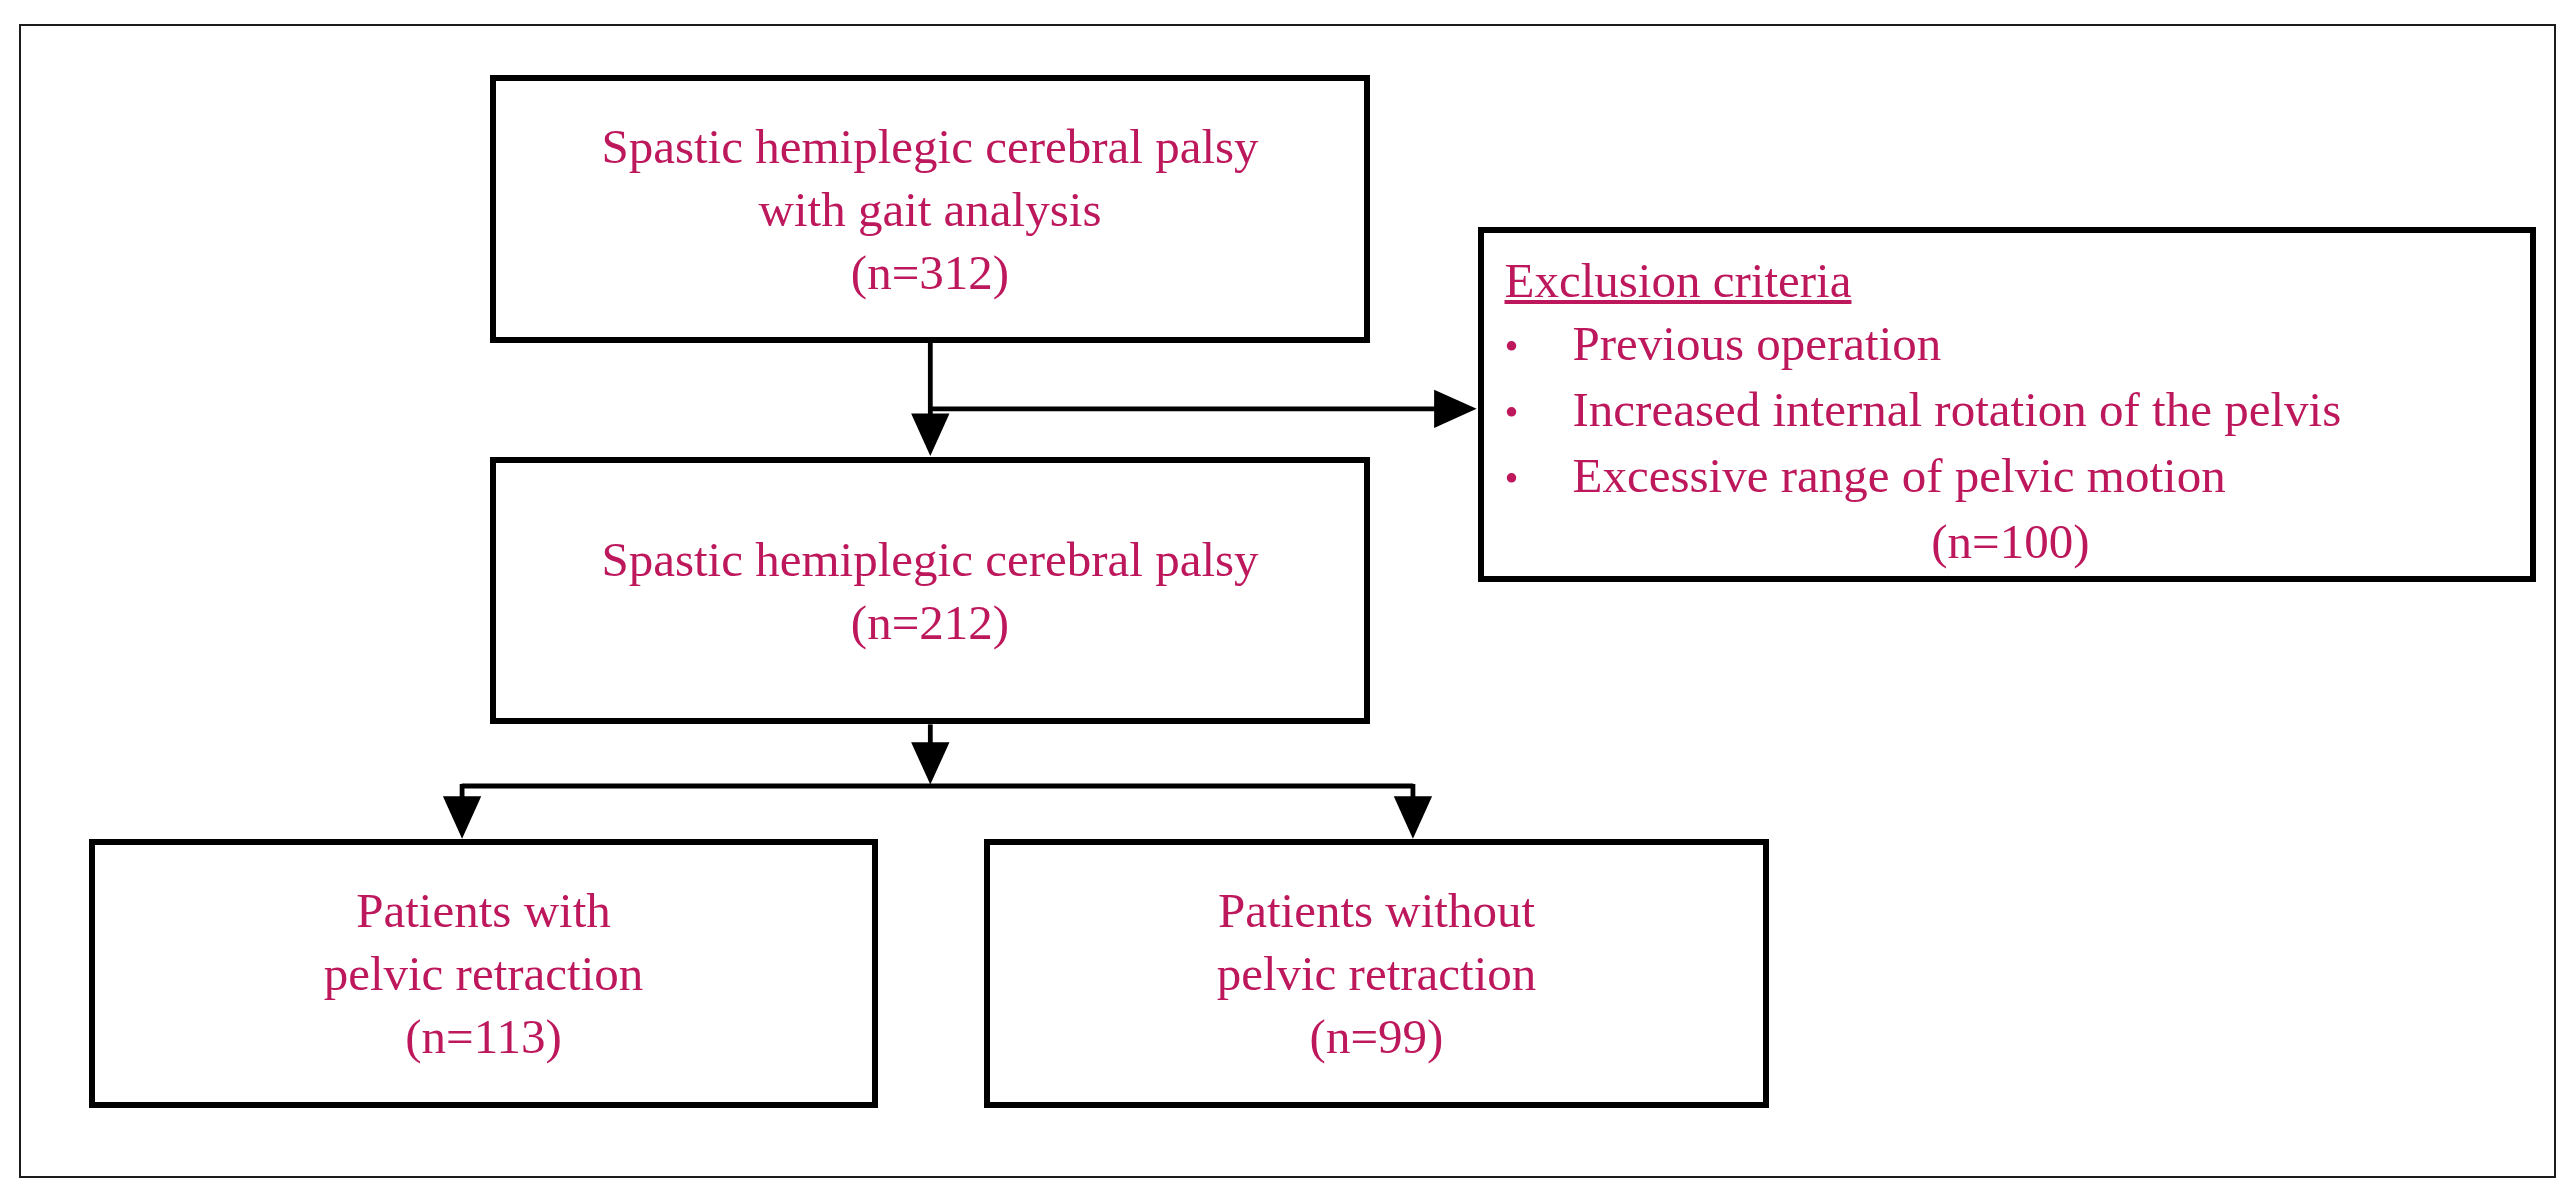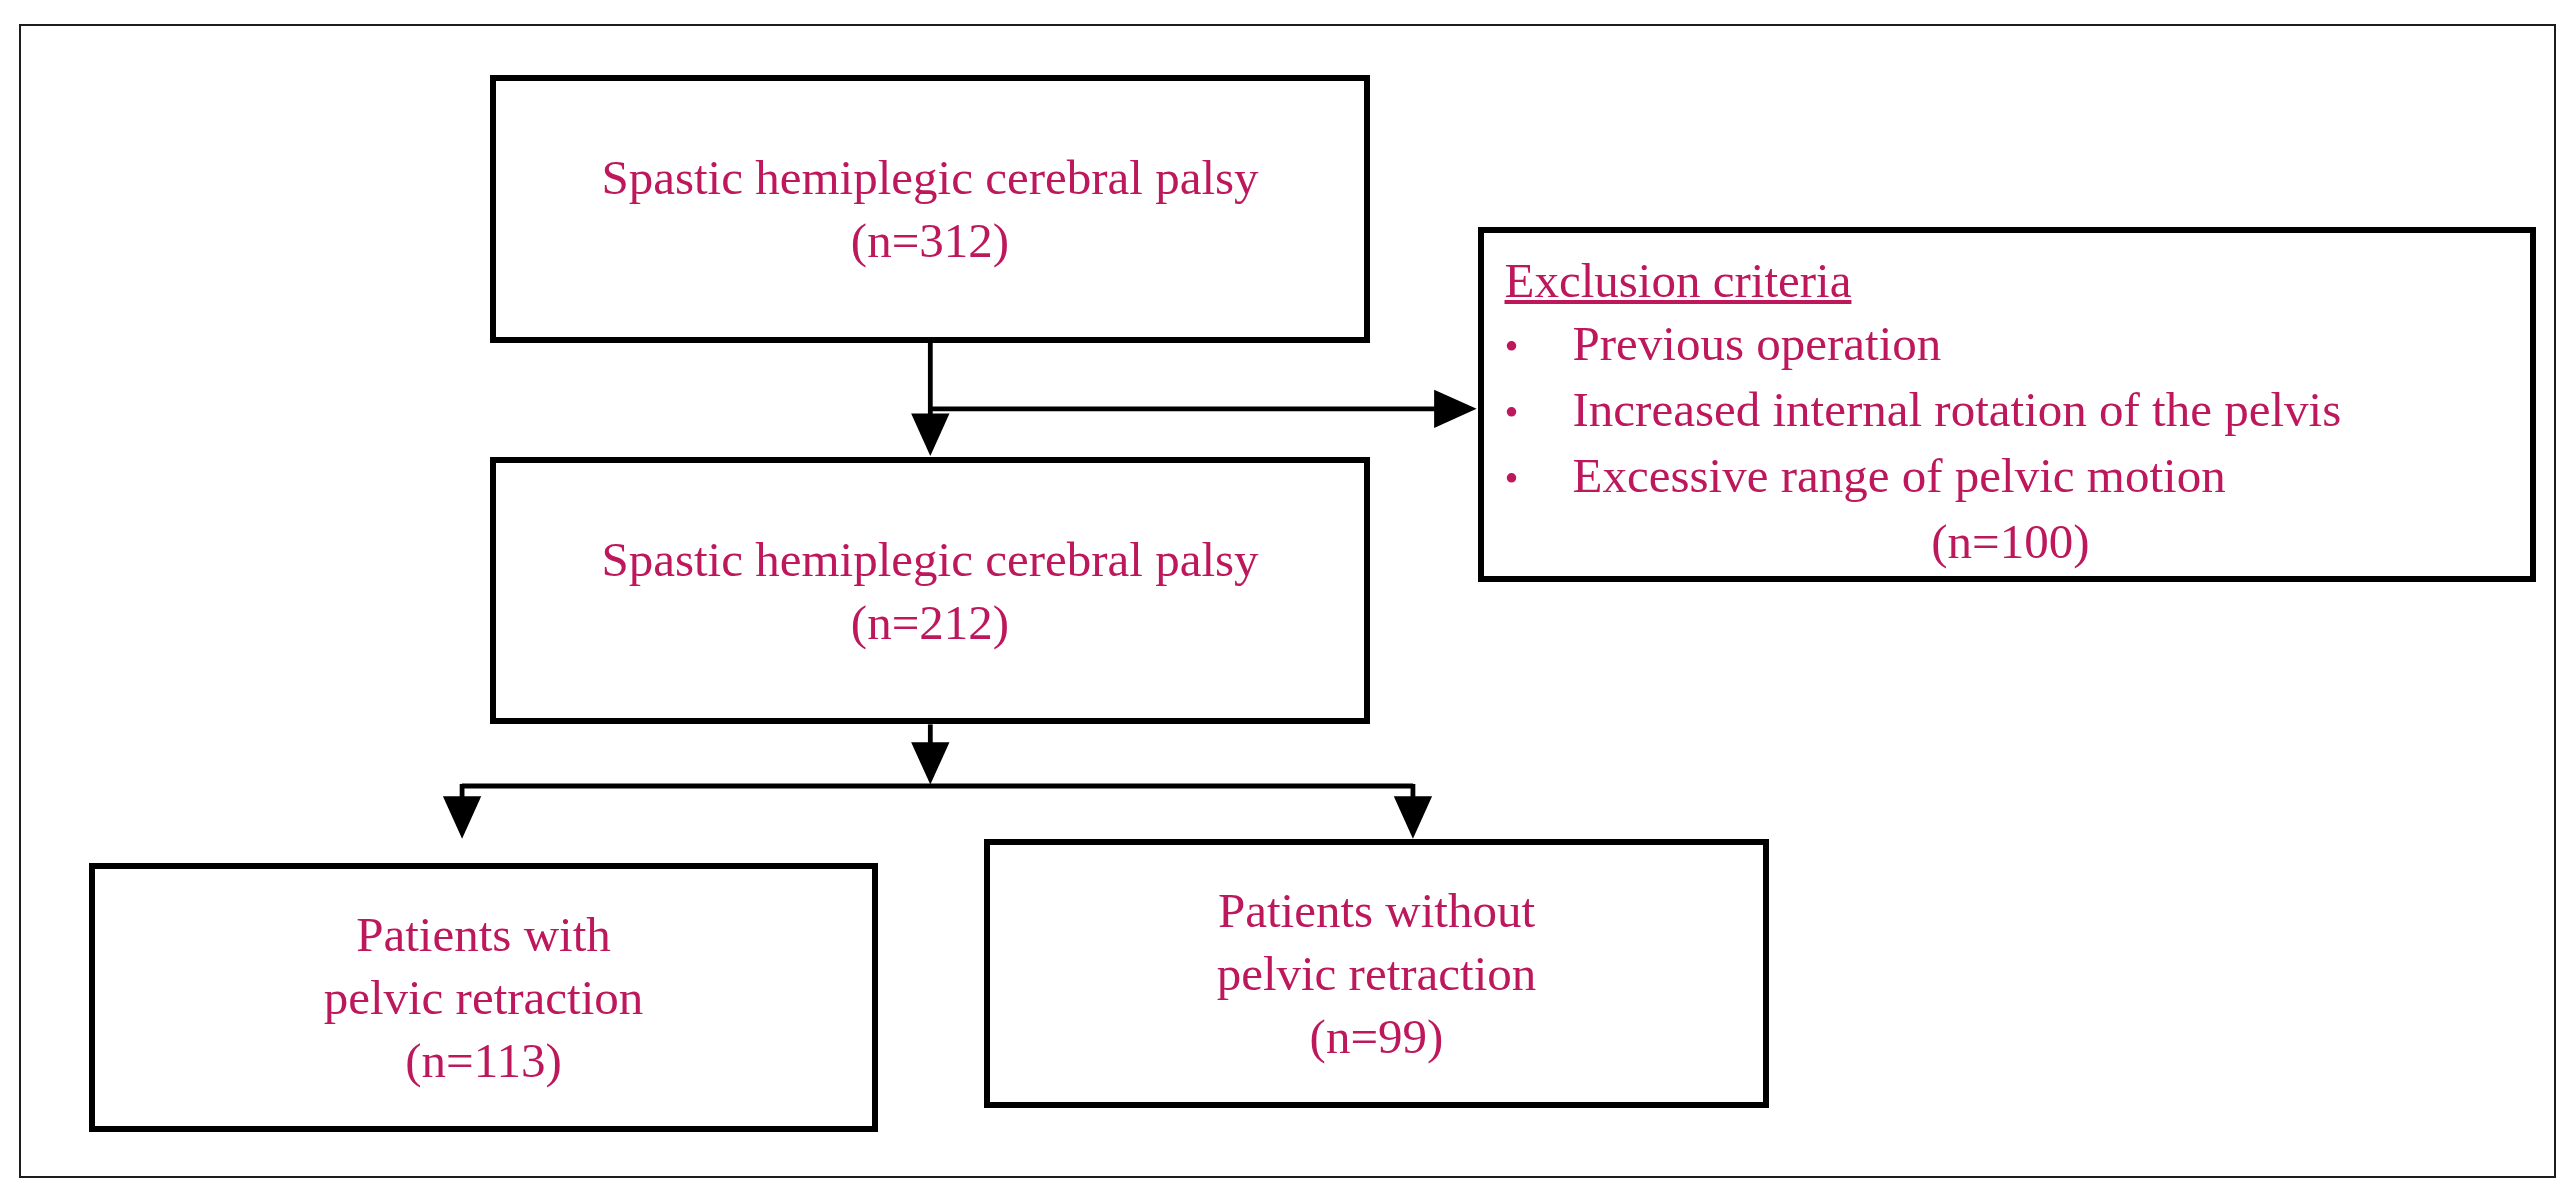--- a/index.html
+++ b/index.html
@@ -35,21 +35,21 @@
     display: flex;
     flex-direction: column;
     align-items: center;
     justify-content: center;
     text-align: center;
   }
   .box .line { display: block; white-space: nowrap; }
 
   #box-top      { left: 490px;  top: 75px;  width: 880px; height: 268px; }
   #box-middle   { left: 490px;  top: 457px;  width: 880px; height: 267px; }
-  #box-bottom-left  { left: 89px;  top: 839px; width: 789px; height: 269px; margin-top: 24px; }
+  #box-bottom-left  { left: 89px;  top: 839px; width: 789px; height: 269px; }
   #box-bottom-right { left: 984px; top: 839px; width: 785px; height: 269px; }
 
   #box-exclusion {
     left: 1478px;
     top: 227px;
     width: 1058px;
     height: 355px;
     display: block;
     text-align: left;
     padding: 15.7px 13.7px 0 20.5px;
@@ -100,20 +100,21 @@
 
     <line x1="675" y1="1145" x2="675" y2="1170" stroke="#000" stroke-width="7"></line>
     <polygon points="647,1163 703,1163 675,1225" fill="#000"></polygon>
 
     <line x1="2064" y1="1145" x2="2064" y2="1170" stroke="#000" stroke-width="7"></line>
     <polygon points="2036,1163 2092,1163 2064,1225" fill="#000"></polygon>
   </svg>
 
   <div class="box" id="box-top">
     <span class="line">Spastic hemiplegic cerebral palsy</span>
+    <span class="line">with gait analysis</span>
     <span class="line">(n=312)</span>
   </div>
 
   <div class="box" id="box-exclusion">
     <div class="excl-title">Exclusion criteria</div>
     <div class="bullet-row">
       <span class="bullet">•</span>
       <span>Previous operation</span>
     </div>
     <div class="bullet-row">

